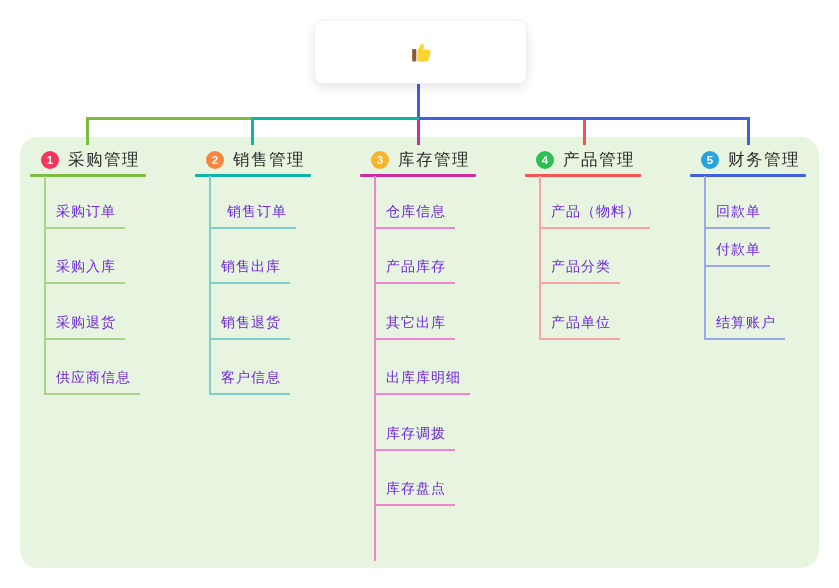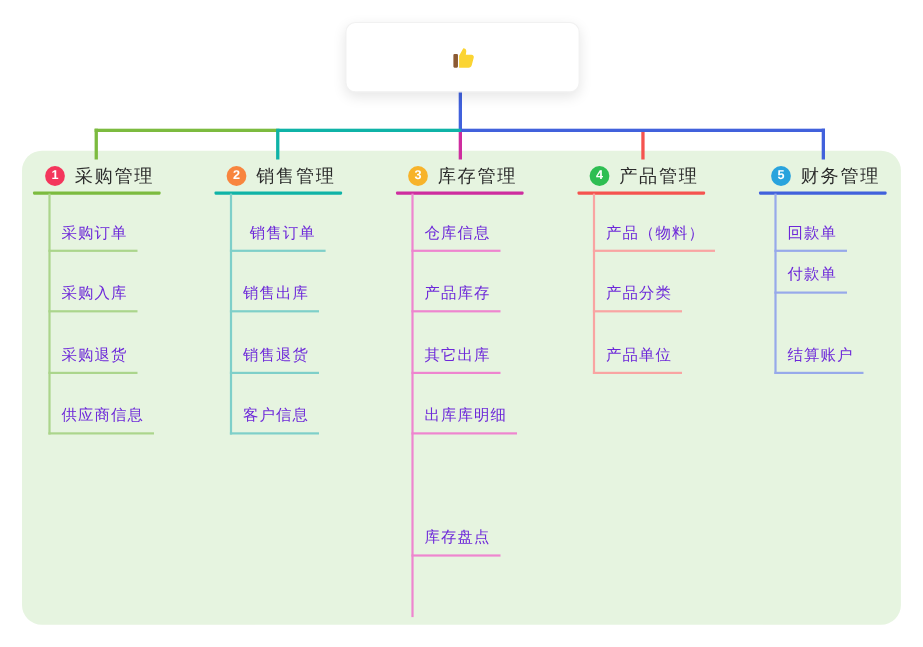--- a/index.html
+++ b/index.html
@@ -87,20 +87,21 @@
     <div class="branch-header">
       <span class="badge" style="background: rgb(247, 179, 42);">3</span>
       <span class="branch-title">库存管理</span>
     </div>
     <div class="branch-underline" style="background: rgb(206, 45, 159);"></div>
     <div class="trunk" style="height: 385px; background: rgb(238, 133, 207);"></div>
     <div class="child" style="top:202px;"><span class="child-label" style="border-bottom-color: rgb(238, 133, 207);">仓库信息</span></div>
     <div class="child" style="top:257px;"><span class="child-label" style="border-bottom-color: rgb(238, 133, 207);">产品库存</span></div>
     <div class="child" style="top:313px;"><span class="child-label" style="border-bottom-color: rgb(238, 133, 207);">其它出库</span></div>
     <div class="child" style="top:368px;"><span class="child-label" style="border-bottom-color: rgb(238, 133, 207);">出库库明细</span></div>
+    <div class="child" style="top:424px;"><span class="child-label" style="border-bottom-color: rgb(238, 133, 207);">库存调拨</span></div>
     <div class="child" style="top:479px;"><span class="child-label" style="border-bottom-color: rgb(238, 133, 207);">库存盘点</span></div>
   </div>
 
   <div class="branch" style="left:525px;">
     <div class="branch-header">
       <span class="badge" style="background: rgb(46, 190, 82);">4</span>
       <span class="branch-title">产品管理</span>
     </div>
     <div class="branch-underline" style="background: rgb(245, 83, 79);"></div>
     <div class="trunk" style="height: 164px; background: rgb(249, 164, 162);"></div>

